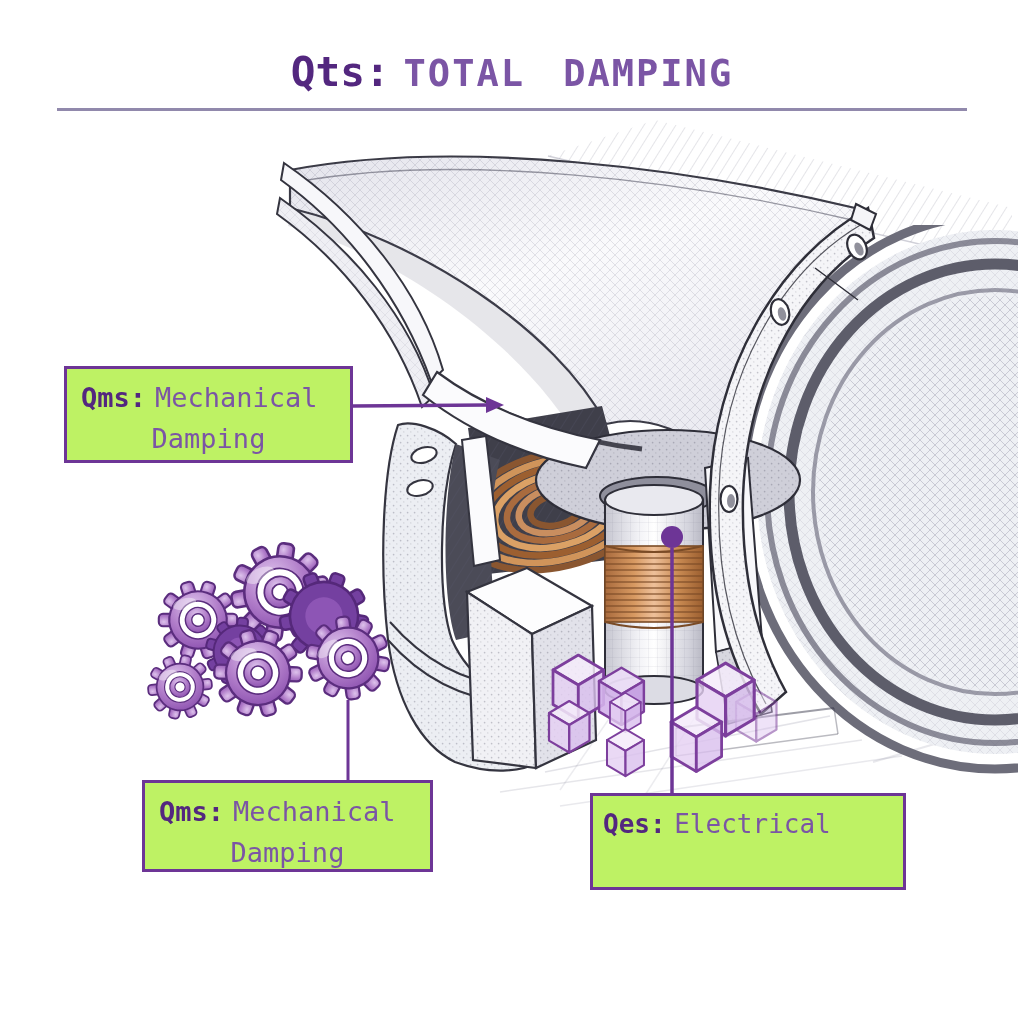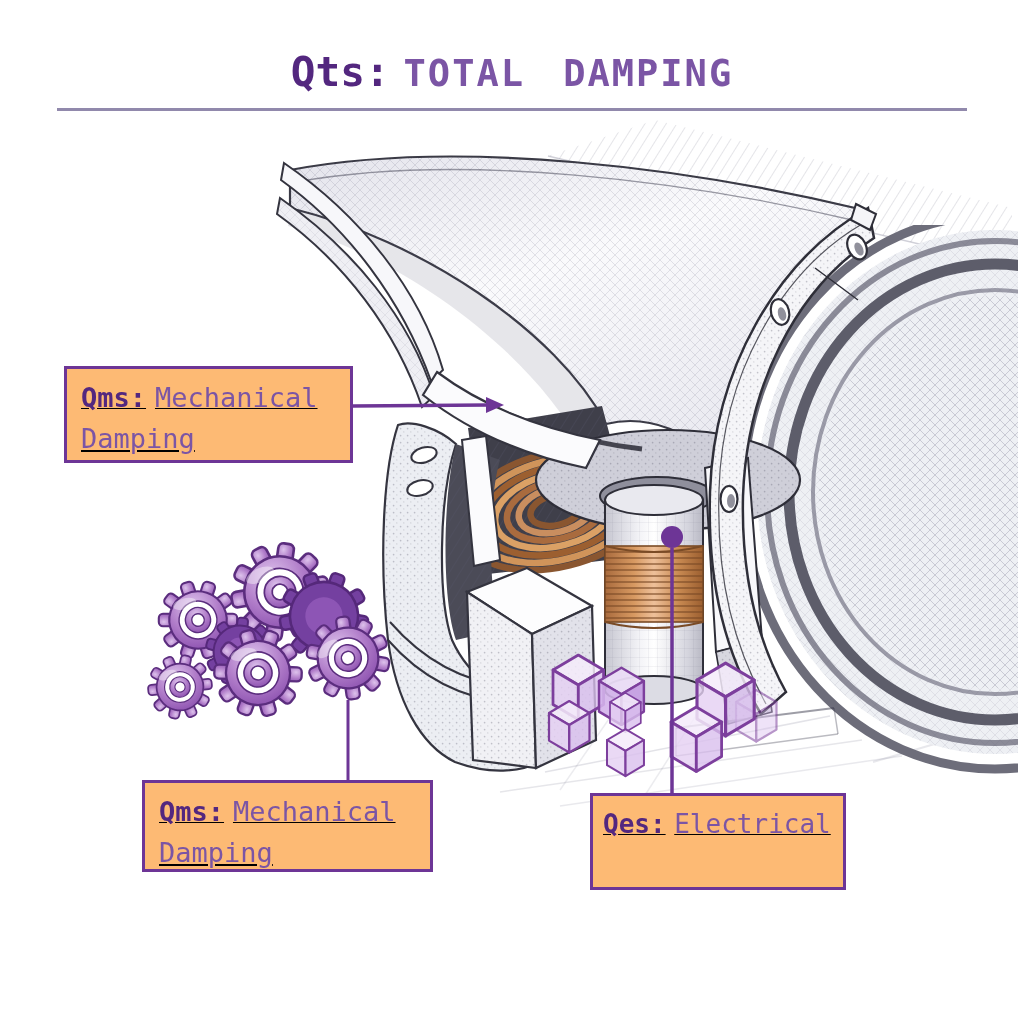--- a/index.html
+++ b/index.html
@@ -23,31 +23,31 @@
   .title-rule{
     position:absolute;left:57px;top:108px;width:910px;height:0;
     border-top:3px solid var(--title-rule-gray,#9189ac);
   }
   
   .illustration{position:absolute;left:0;top:0;width:1024px;height:1024px;}
   .accent-stroke{stroke:var(--accent-purple,#6d3596);}
   .accent-fill{fill:var(--accent-purple,#6d3596);}
   
   .callout-box{
-    position:absolute;background:#fdba74;
+    position:absolute;background:#bef264;
     border:3px solid var(--accent-purple,#6d3596);
-    box-sizing:border-box;padding:10px 14px;text-decoration:underline;
+    box-sizing:border-box;padding:10px 14px;
   }
   .c-line{white-space:nowrap;line-height:37px;}
   .c-prefix{font-weight:bold;font-size:27px;color:var(--label-prefix-purple,#53277f);}
   .c-rest{font-size:27px;color:var(--label-text-purple,#7b55a5);margin-left:.55ch;}
-  .c-line2{font-size:27px;color:var(--label-text-purple,#7b55a5);}
+  .c-line2{font-size:27px;color:var(--label-text-purple,#7b55a5);text-align:center;}
   .box-qms-top{left:64px;top:366px;width:289px;height:97px;}
   .box-qms-bottom{left:142px;top:780px;width:291px;height:92px;}
-  .box-qes{left:590px;top:793px;width:256px;height:97px;padding:10px 10px;}
+  .box-qes{left:590px;top:793px;width:316px;height:97px;padding:10px 10px;}
   .box-qes .c-prefix,.box-qes .c-rest,.box-qes .c-line2{font-size:26px;}
 </style>
 </head>
 <body>
 
 <div class="stage">
 
   <svg class="illustration" viewBox="0 0 1024 1024" aria-hidden="true">
     <defs>
       <linearGradient id="coneGrad" x1="0" y1="0" x2="0.65" y2="1">

